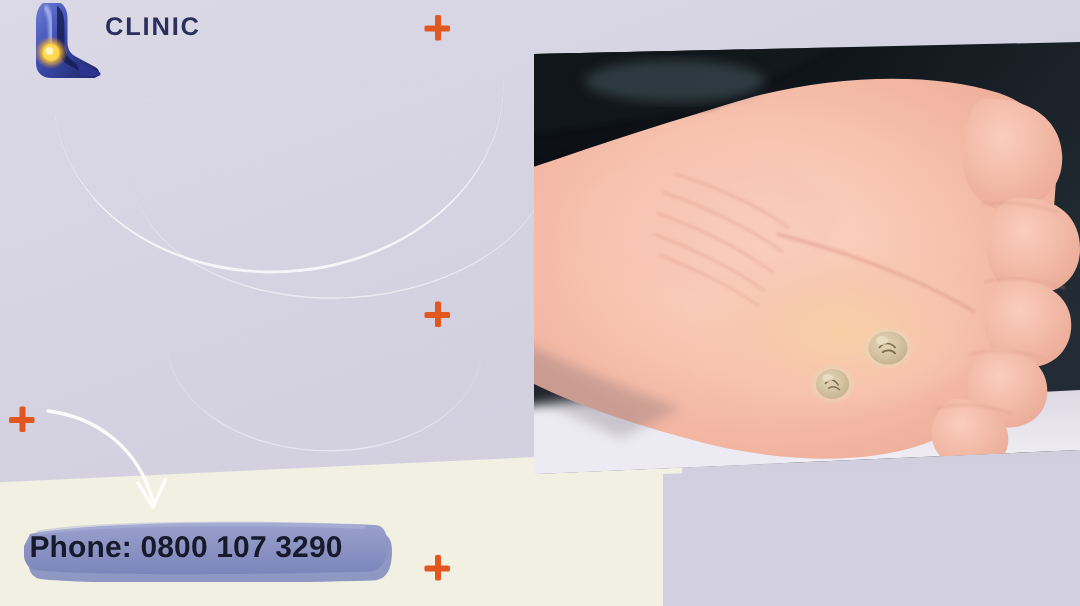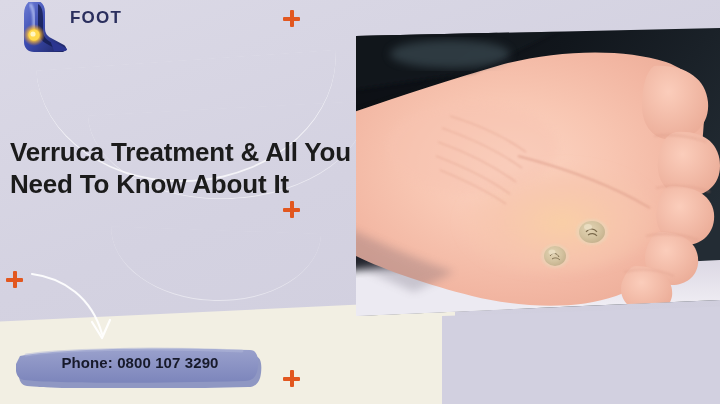--- a/index.html
+++ b/index.html
@@ -66,22 +66,22 @@
     font-size:26px;font-weight:bold;line-height:32px;
     color:#1b1b1b;letter-spacing:-.2px;
   }
 
   
   .arrow{position:absolute;left:30px;top:272px;width:95px;height:80px;}
 
   
   .phone-badge{position:absolute;left:16px;top:342px;width:246px;height:46px;}
   .phone-label{
-    position:absolute;left:20px;top:354px;width:240px;
-    font-size:15px;font-weight:bold;color:#171a2b;
+    position:absolute;left:4px;top:354px;width:240px;
+    font-size:20px;font-weight:bold;color:#171a2b;
     letter-spacing:.1px;text-align:center;white-space:nowrap;
   }
 
   
   .photo{
     position:absolute;left:354px;top:28px;width:366px;height:288px;
     clip-path:polygon(2px 8px, 366px 0px, 366px 272px, 2px 288px);
     overflow:hidden;
     box-shadow:0 0 0 1px rgba(255,255,255,.4);
   }
@@ -252,25 +252,24 @@
         <path d="M16 2 C 19 6, 20 12, 20 18 L 20 28" stroke="#b9c6f5" stroke-width="3" fill="none" opacity="0.8" filter="url(#fb)"></path>
 
         <circle cx="20" cy="33" r="11" fill="url(#glow)"></circle>
         <circle cx="20" cy="33" r="5.5" fill="#ffd94d"></circle>
         <circle cx="19" cy="32" r="2.6" fill="#fff6c2"></circle>
 
         <path d="M36 38 L 52 46 C 54 47, 53 49, 50 49 L 40 49 Z" fill="#2b3590"></path>
       </svg>
     </div>
     <div class="logo-text">
-      <div class="logo-l1">FOOT</div>
+      <div class="logo-l1">CLINIC</div>
     </div>
   </div>
 
-  <div class="headline">Verruca Treatment &amp; All You Need To Know About It</div>
 
   <div class="arrow">
     <svg viewBox="0 0 95 80" width="95" height="80">
       <path d="M2 2 C 34 6, 62 26, 72 62" stroke="#ffffff" stroke-width="2.2" fill="none" opacity="0.92" stroke-linecap="round"></path>
       <path d="M62 50 L 72 66 L 80 48" stroke="#ffffff" stroke-width="2.2" fill="none" opacity="0.92" stroke-linecap="round" stroke-linejoin="round"></path>
     </svg>
   </div>
 
   <div class="phone-badge">
     <svg viewBox="0 0 246 46" width="246" height="46">

